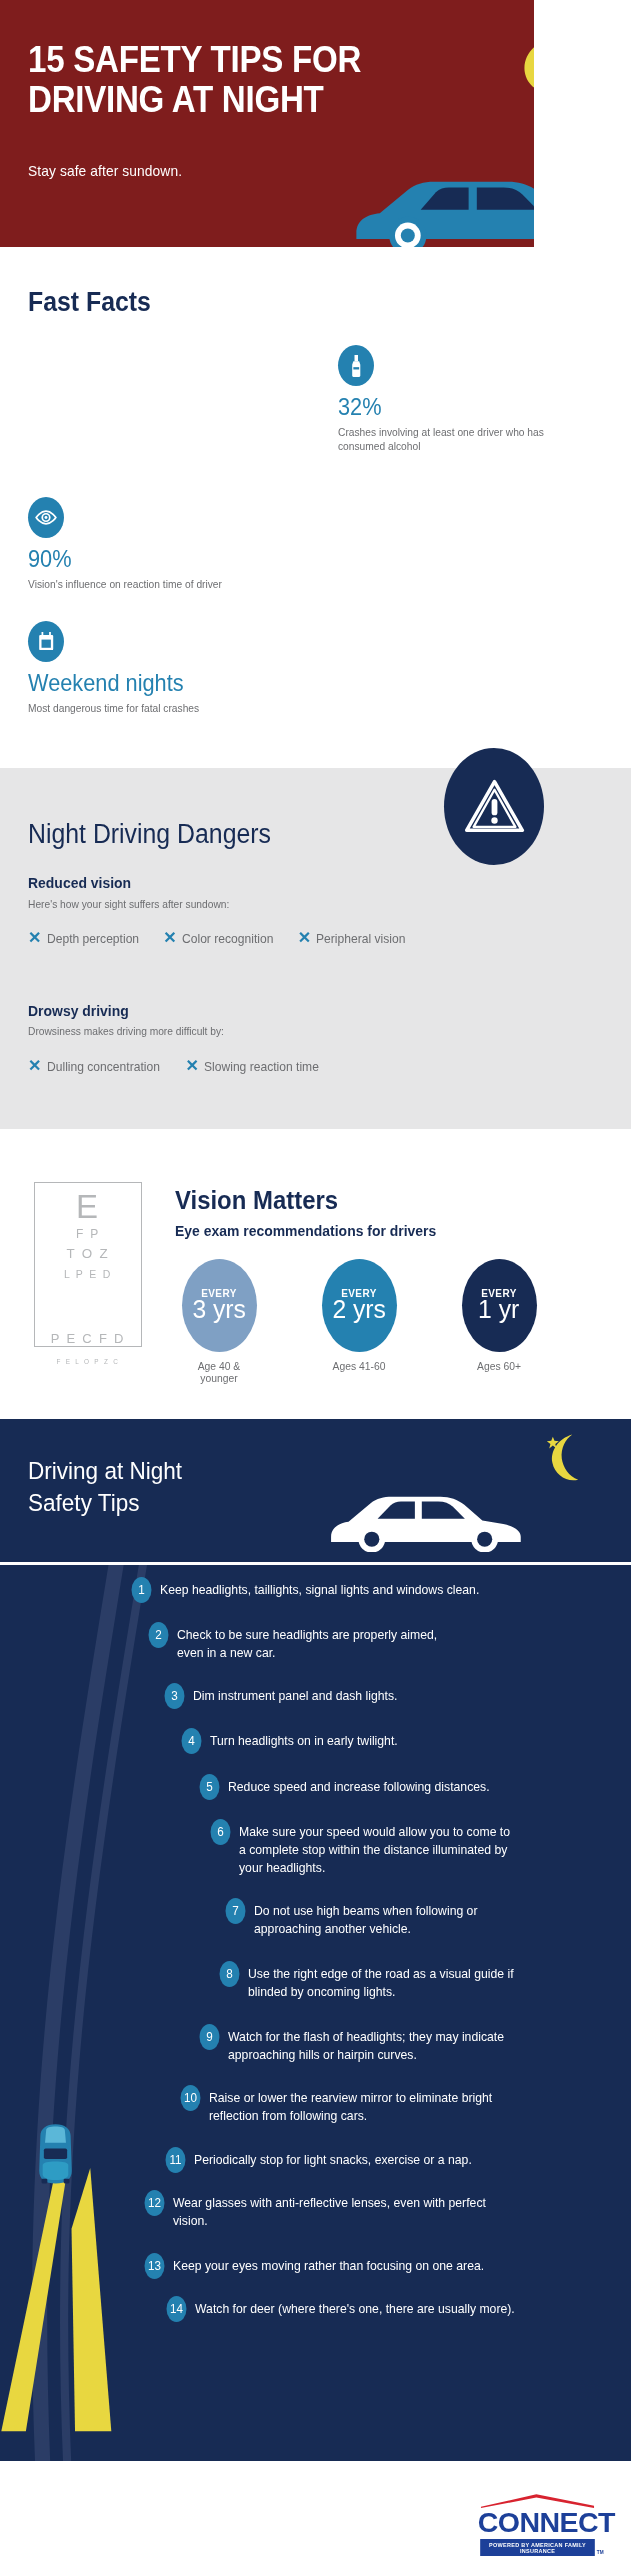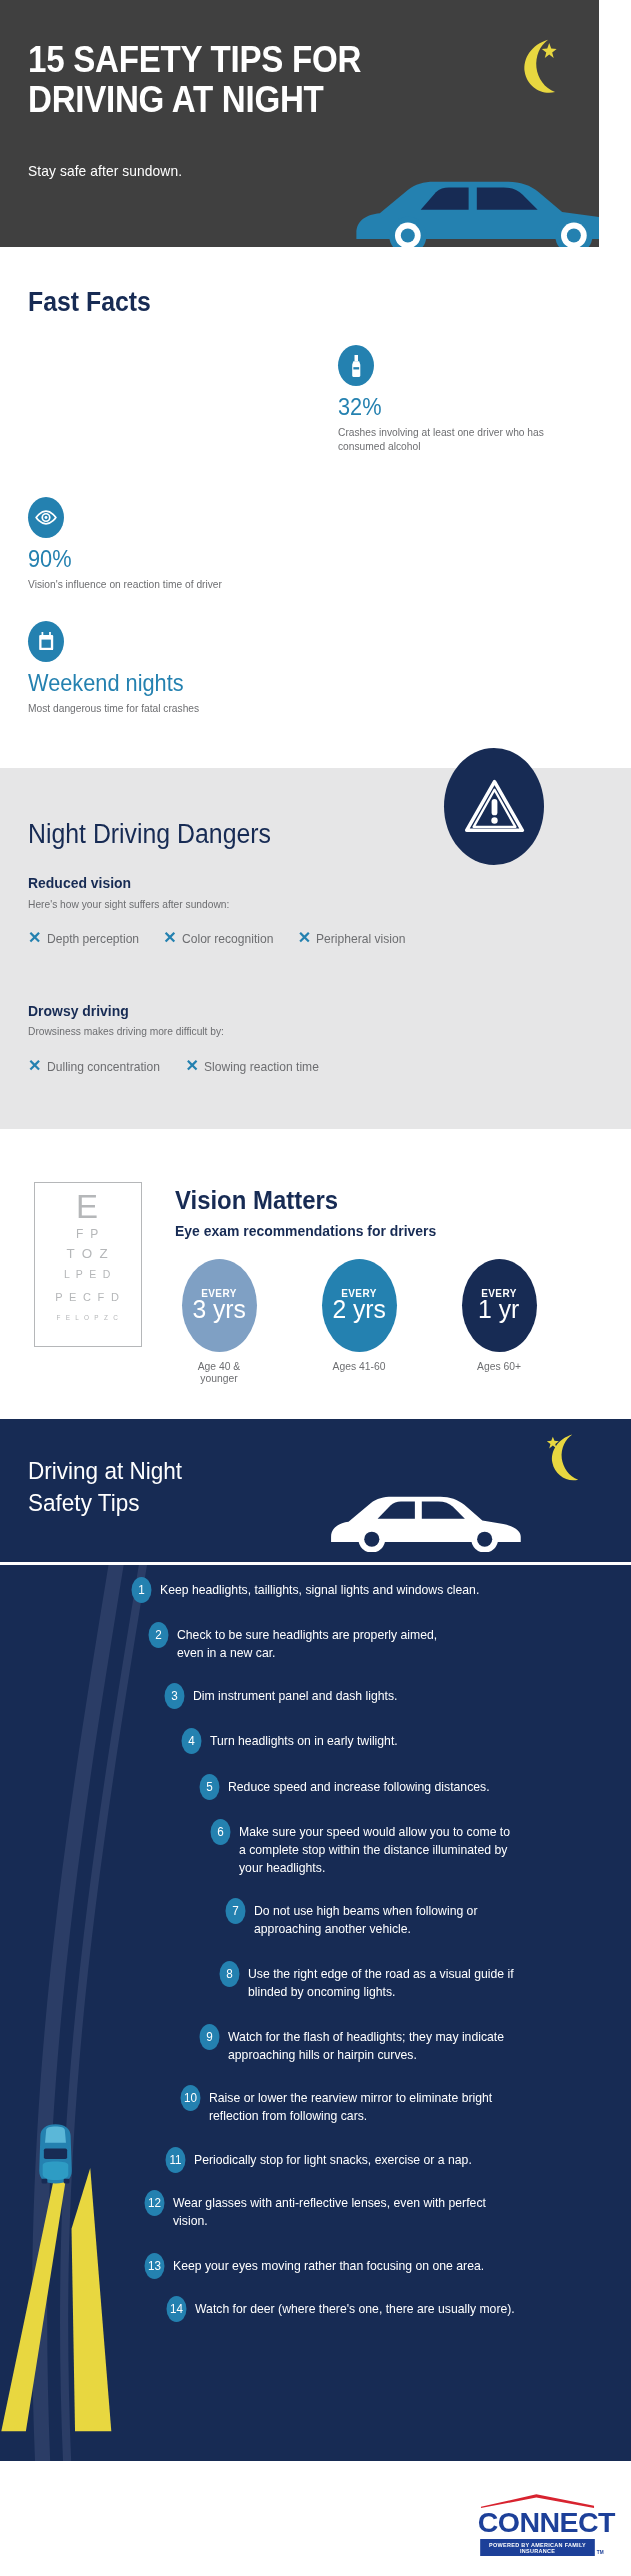--- a/index.html
+++ b/index.html
@@ -4,21 +4,21 @@
 <style>
   * { margin:0; padding:0; box-sizing:border-box; }
   html,body { background:#fff; }
   body {
     width:631px; height:2576px; position:relative; overflow:hidden;
     font-family:"Liberation Sans", sans-serif;
     -webkit-font-smoothing:antialiased;
   }
 
   
-  .hero { position:absolute; left:0; top:0; width:599px; height:247px; background:#404040; overflow:hidden; }
+  .hero { position:absolute; left:0; top:0; width:534px; height:247px; background:#7f1d1d; overflow:hidden; }
   .hero-title {
     position:absolute; left:28px; top:40px; width:374px;
     font-family:"Liberation Sans Narrow","Liberation Sans",sans-serif;
     font-weight:700; font-size:36px; line-height:1.12; letter-spacing:-0.3px;
     color:#ffffff; text-transform:uppercase; transform:scaleX(0.92); transform-origin:left top;
   }
   .hero-sub {
     position:absolute; left:28px; top:162px;
     font-size:15px; color:#ffffff; font-weight:400; letter-spacing:0.1px;
     transform:scaleX(0.92); transform-origin:left top;
@@ -80,21 +80,21 @@
   .vision { position:absolute; left:0; top:1129px; width:631px; height:290px; background:#ffffff; }
   .eyechart {
     position:absolute; left:34px; top:53px; width:108px; height:165px;
     border:1.8px solid #b5b7b9; background:#fff; text-align:center; padding-top:7px;
   }
   .eyechart div { color:#b5b7b9; font-family:"Liberation Sans",sans-serif; letter-spacing:1.8px; font-weight:400; }
   .ec0 { font-size:33px; line-height:1.05; }
   .ec1 { font-size:12px; line-height:1.5; }
   .ec2 { font-size:13.4px; line-height:1.7; }
   .ec3 { font-size:10.5px; line-height:1.9; }
-  .ec4 { font-size:11px; line-height:2.2; }
+  .ec4 { font-size:13px; line-height:2.2;margin-top:40px; }
   .ec5 { font-size:6.4px; line-height:2.4; }
   .vision-h {
     position:absolute; left:175px; top:56px;
     font-family:"Liberation Sans Narrow","Liberation Sans",sans-serif;
     font-size:26px; font-weight:700; color:#172b54; transform:scaleX(0.92); transform-origin:left top;
   }
   .vision-sub {
     position:absolute; left:175px; top:93px;
     font-family:"Liberation Sans Narrow","Liberation Sans",sans-serif;
     font-size:15px; font-weight:700; color:#172b54; transform:scaleX(0.93); transform-origin:left top;

